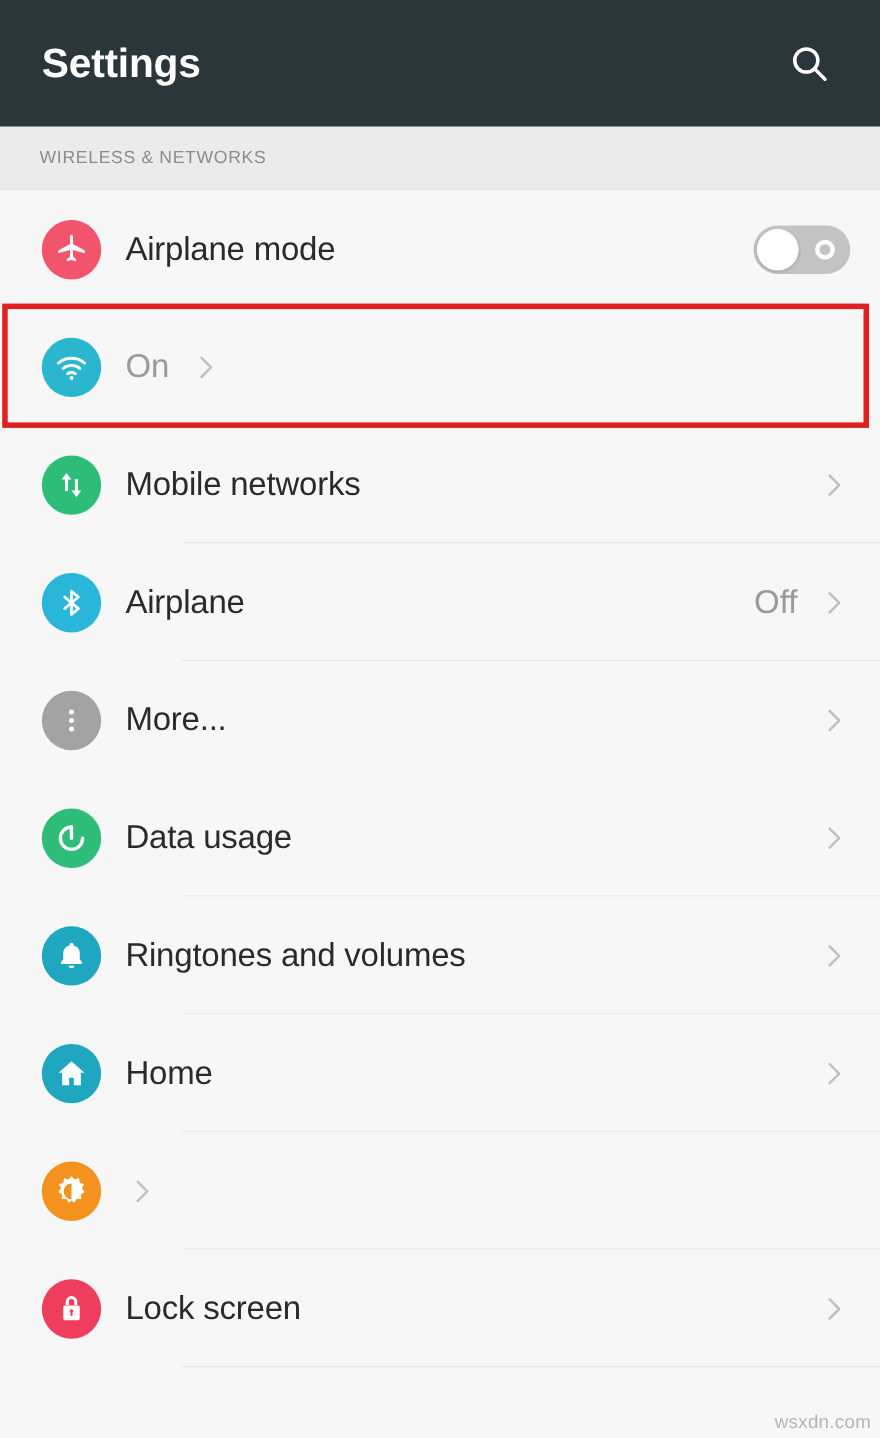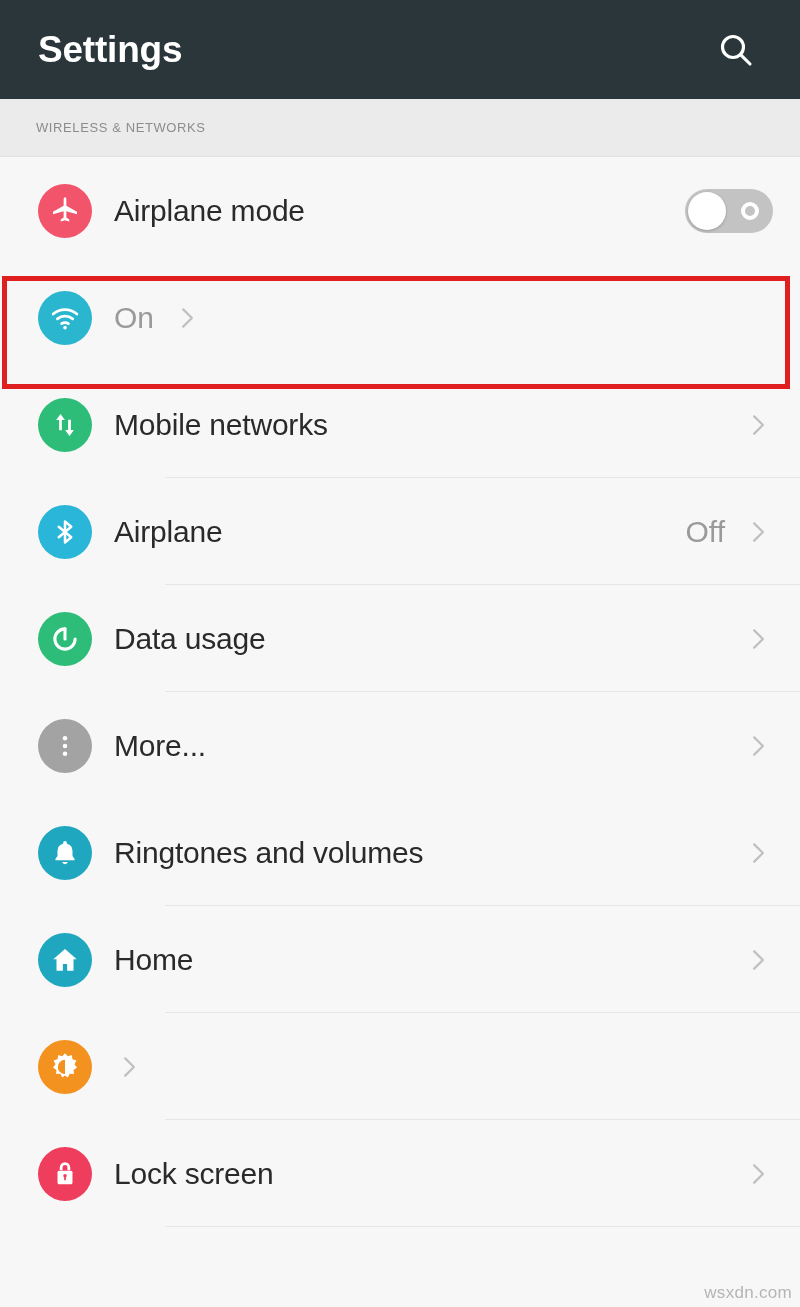--- a/index.html
+++ b/index.html
@@ -6,21 +6,21 @@
   html,body { width:800px; height:1307px; }
   body {
     font-family:"Liberation Sans", sans-serif;
     background:#f7f7f7;
     overflow:hidden;
     position:relative;
   }
 
   
   .appbar {
-    height:99px;
+    height:115px;
     background:#2b363b;
     display:flex;
     align-items:center;
     justify-content:space-between;
     padding:0 34px 0 38px;
     position:relative;
   }
   .appbar-title {
     color:#ffffff;
     font-size:37px;
@@ -38,21 +38,21 @@
   .section-head {
     height:58px;
     background:#ebebeb;
     display:flex;
     align-items:center;
     padding-left:36px;
     border-bottom:1px solid #e2e2e2;
   }
   .section-head-label {
     color:#8c8c8c;
-    font-size:13px;
+    font-size:16px;
     letter-spacing:0.6px;
     text-transform:uppercase;
   }
 
   
   .list { background:#f7f7f7; }
   .row {
     height:107px;
     display:flex;
     align-items:center;
@@ -208,49 +208,49 @@
           </svg>
         </span>
         <span class="row-label">Airplane</span>
         <span class="row-value">Off</span>
         <span class="chevron">
           <svg width="26" height="26" viewBox="0 0 24 24" fill="none" stroke="#c0c0c0" stroke-width="2.1" stroke-linecap="round" stroke-linejoin="round">
             <polyline points="8.5,4 16.5,12 8.5,20"></polyline>
           </svg>
         </span>
       </div>
-      <div class="row divider">
-        <span class="row-icon" style="background:#2ebd79">
-          <svg width="32" height="32" viewBox="0 0 24 24" fill="none" stroke="#ffffff" stroke-width="2.3" stroke-linecap="round">
-            <path d="M12 4.4a7.6 7.6 0 1 0 7.6 7.6"></path>
-            <line x1="12" y1="12" x2="12" y2="4.4"></line>
-          </svg>
-        </span>
-        <span class="row-label">Data usage</span>
-        <span class="chevron">
-          <svg width="26" height="26" viewBox="0 0 24 24" fill="none" stroke="#c0c0c0" stroke-width="2.1" stroke-linecap="round" stroke-linejoin="round">
-            <polyline points="8.5,4 16.5,12 8.5,20"></polyline>
-          </svg>
-        </span>
-      </div>
       <div class="row">
         <span class="row-icon" style="background:#a3a3a3">
           <svg width="28" height="28" viewBox="0 0 24 24" fill="#ffffff">
             <circle cx="12" cy="5.4" r="1.95"></circle>
             <circle cx="12" cy="12" r="1.95"></circle>
             <circle cx="12" cy="18.6" r="1.95"></circle>
           </svg>
         </span>
         <span class="row-label">More...</span>
         <span class="chevron">
           <svg width="26" height="26" viewBox="0 0 24 24" fill="none" stroke="#c0c0c0" stroke-width="2.1" stroke-linecap="round" stroke-linejoin="round">
             <polyline points="8.5,4 16.5,12 8.5,20"></polyline>
           </svg>
         </span>
       </div>
+      <div class="row divider">
+        <span class="row-icon" style="background:#2ebd79">
+          <svg width="32" height="32" viewBox="0 0 24 24" fill="none" stroke="#ffffff" stroke-width="2.3" stroke-linecap="round">
+            <path d="M12 4.4a7.6 7.6 0 1 0 7.6 7.6"></path>
+            <line x1="12" y1="12" x2="12" y2="4.4"></line>
+          </svg>
+        </span>
+        <span class="row-label">Data usage</span>
+        <span class="chevron">
+          <svg width="26" height="26" viewBox="0 0 24 24" fill="none" stroke="#c0c0c0" stroke-width="2.1" stroke-linecap="round" stroke-linejoin="round">
+            <polyline points="8.5,4 16.5,12 8.5,20"></polyline>
+          </svg>
+        </span>
+      </div>
     </div>
     <div class="list">
       <div class="row divider">
         <span class="row-icon" style="background:#1fa7bf">
           <svg width="30" height="30" viewBox="0 0 24 24" fill="#ffffff">
             <path d="M12 2.4a1.5 1.5 0 0 0-1.5 1.5v.6A6 6 0 0 0 6 10.3v4.1l-1.7 2.3v1.1h15.4v-1.1L18 14.4v-4.1a6 6 0 0 0-4.5-5.8v-.6A1.5 1.5 0 0 0 12 2.4z"></path>
             <path d="M9.7 19.2a2.4 2.4 0 0 0 4.6 0z"></path>
           </svg>
         </span>
         <span class="row-label">Ringtones and volumes</span>

